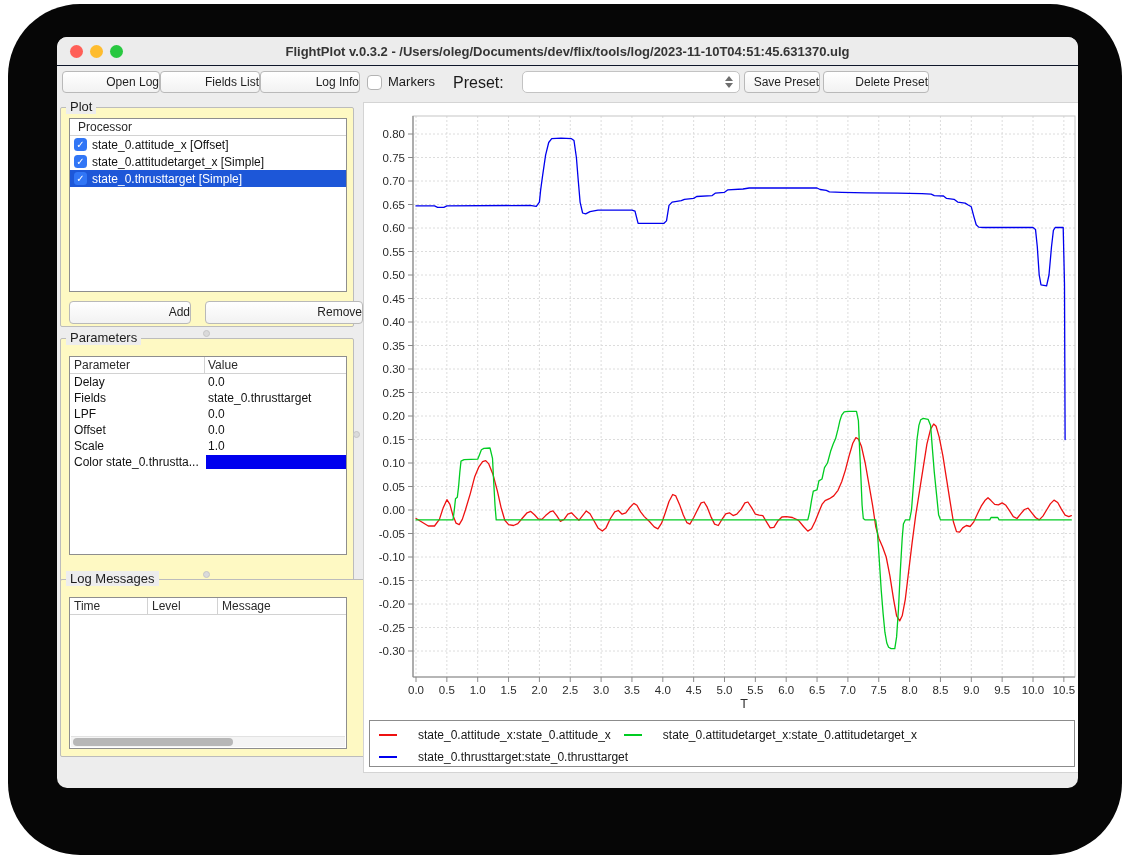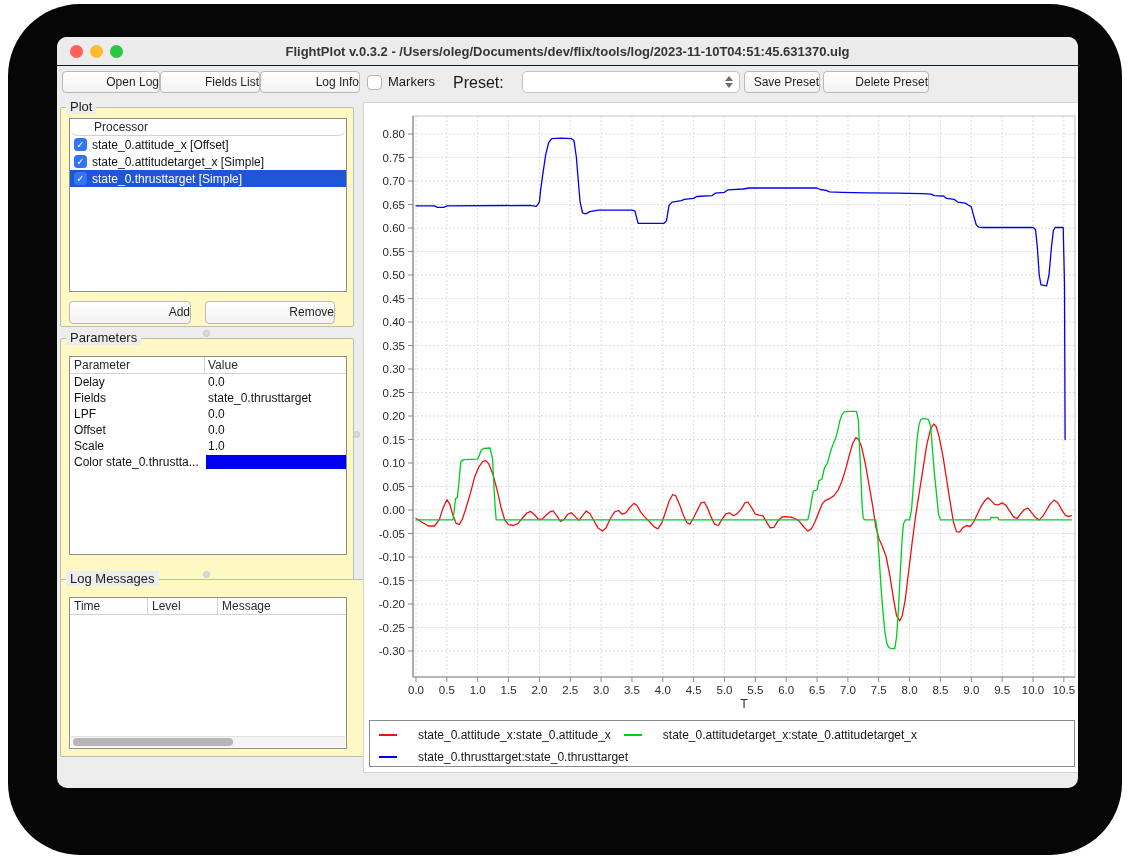--- a/index.html
+++ b/index.html
@@ -39,23 +39,23 @@
   .g-params { left:3px; top:301px; width:294px; height:260px; }
   .g-log { left:3px; top:542px; width:305px; height:178px;text-align:right; }
 
   .table { position:absolute; background:#ffffff; border:1px solid #8e8e8e; overflow:hidden; }
   .t-plot { left:8px; top:10px; width:278px; height:174px; }
   .thead { height:17px; line-height:16px; font-size:12px; color:#2a2a2a; border-bottom:1px solid #d2d2d2; position:relative; }
   .prow { height:17px; line-height:16px; display:flex; align-items:center; font-size:12px; color:#111; }
   .prow.sel { background:#1d57d8; }
   .prow.sel .plabel { color:#ffffff; }
   .cb { width:13px; height:13px; min-width:13px; border-radius:3.5px; background:#3176f6; color:#fff; font-size:10px; line-height:13px; text-align:center; margin:0 5px 0 4px; }
-  .hdr-proc { padding-left:24px;border-radius:8px; }
+  .hdr-proc { padding-left:8px; }
   .b-add { left:8px; top:193px; width:122px; height:23px; line-height:21px; }
-  .b-remove { left:144px; top:193px; width:130px; height:23px; line-height:21px; }
+  .b-remove { left:144px; top:193px; width:158px; height:23px; line-height:21px; }
 
   .t-params { left:8px; top:17px; width:278px; height:199px; }
   .ph-divider { position:absolute; left:134px; top:0; width:1px; height:17px; background:#d2d2d2; }
   .krow { height:16px; line-height:16px; font-size:12px; color:#111; position:relative; }
   .krow .pk { position:absolute; left:4px; }
   .krow .pv { position:absolute; left:138px; }
   .swatch-cell { position:absolute; left:136px; top:1px; width:140px; height:14px; }
 
   .t-log { left:8px; top:17px; width:278px; height:152px; }
   .lh-div1 { position:absolute; left:77px; top:0; width:1px; height:17px; background:#d2d2d2; }

